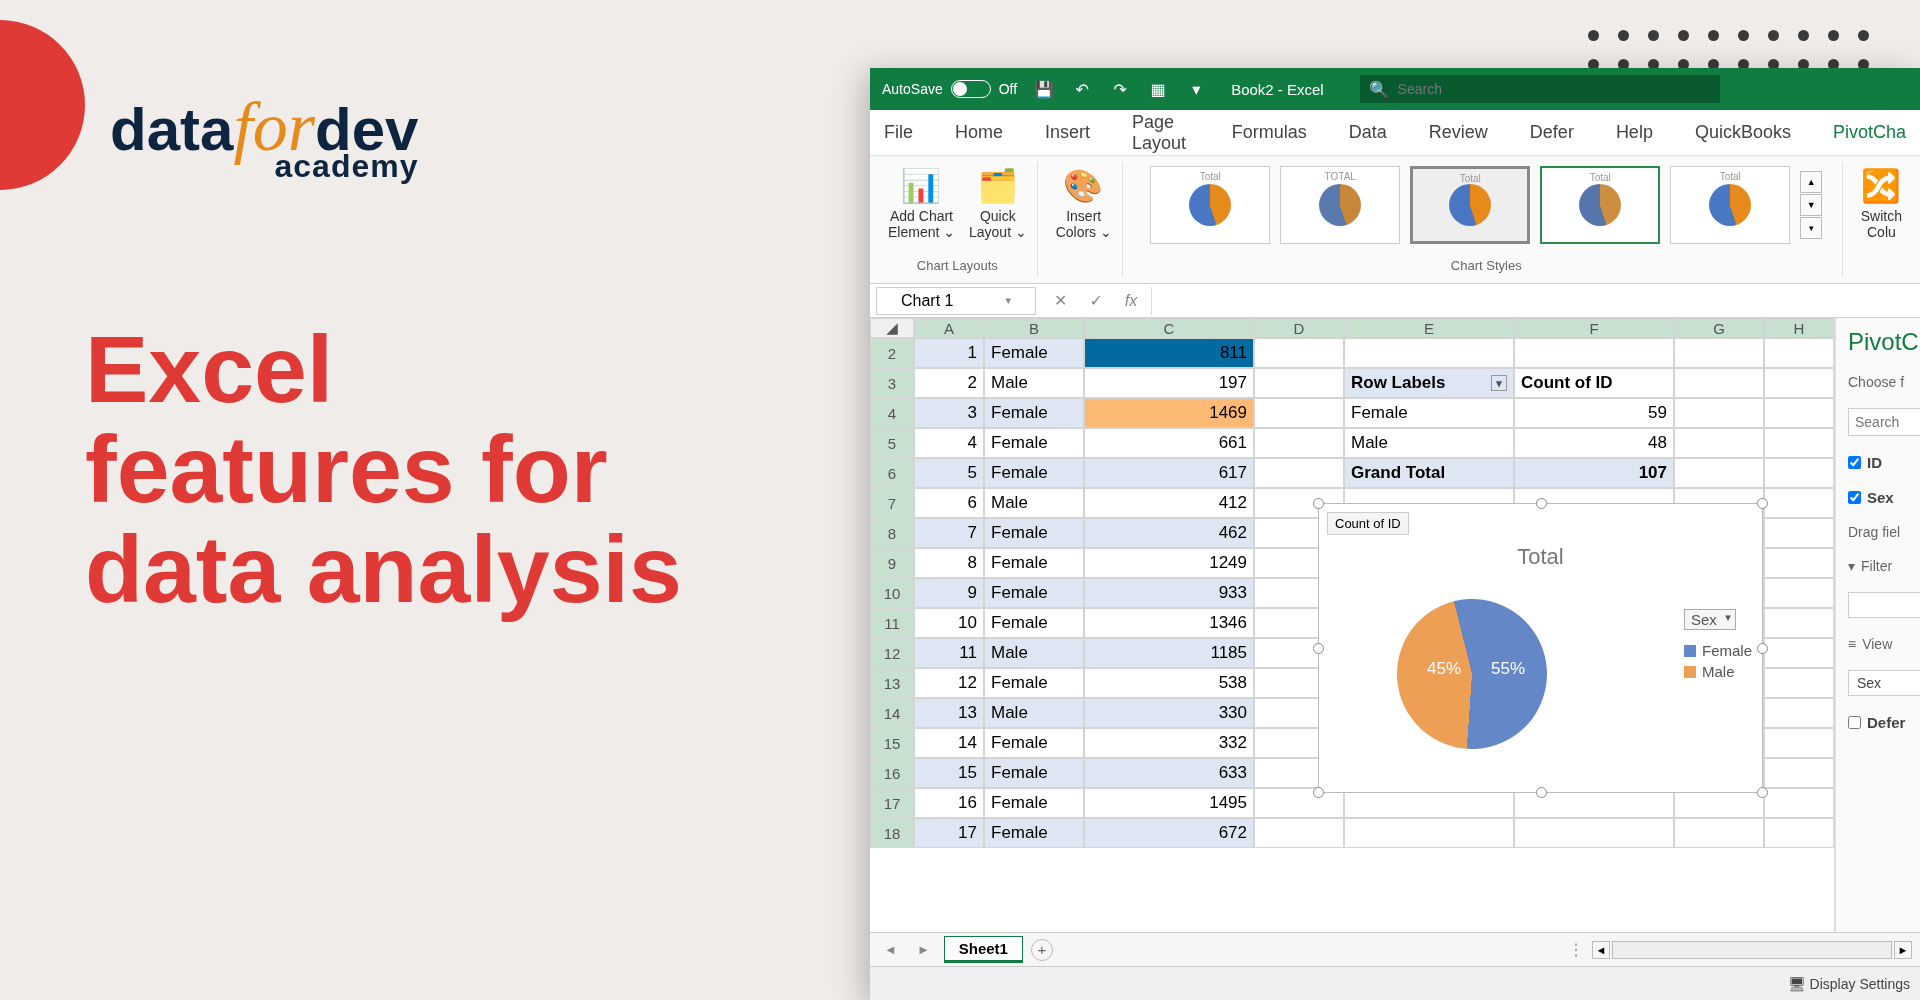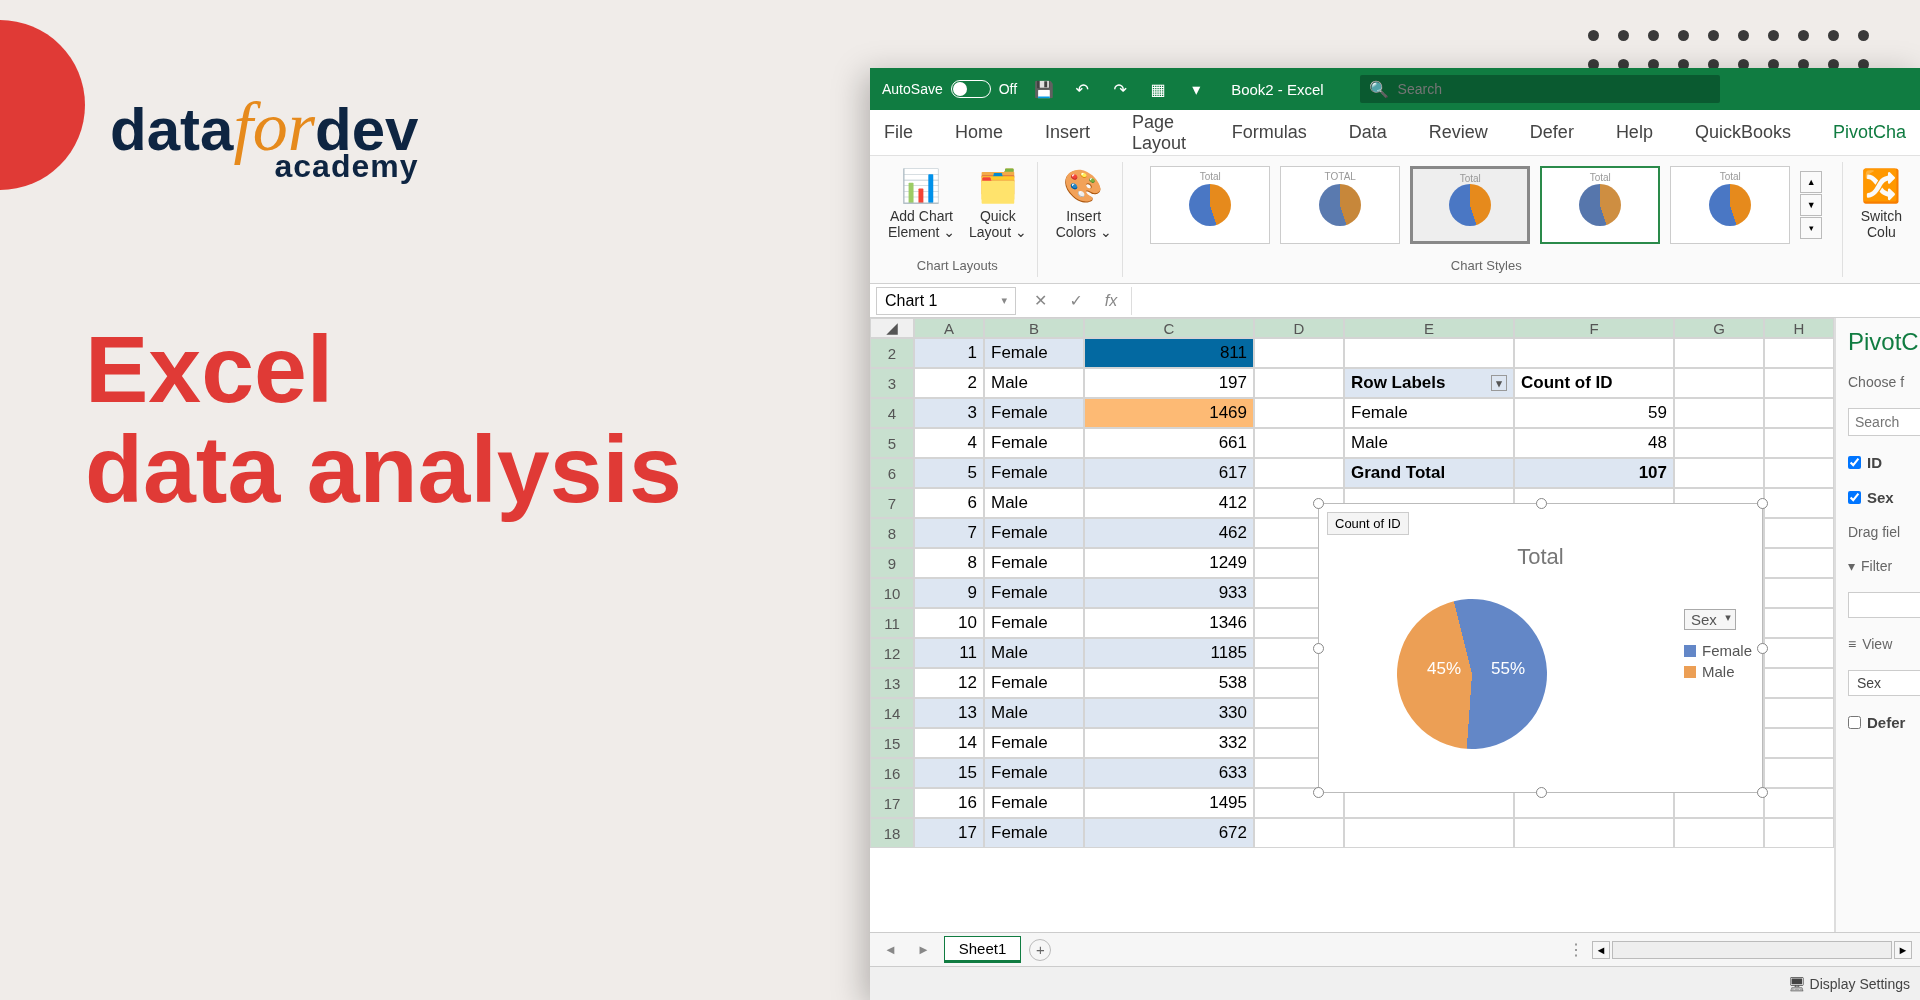--- a/index.html
+++ b/index.html
@@ -80,21 +80,21 @@
 .group-label { font-size:13px; color:#666; }
 .style-gallery { display:flex; gap:10px; align-items:center; }
 .style-thumb { width:120px; height:78px; border:1px solid #ccc; background:#fff; display:flex; align-items:center; justify-content:center; position:relative;}
 .style-thumb.sel { border:3px solid #888; background:#eee; }
 .style-thumb.hover { border:2px solid #2a8a4a; }
 .mini-pie { width:42px; height:42px; border-radius:50%; background: conic-gradient(#e68a1c 0 45%, #4a77c4 45% 100%); }
 .style-thumb .ttl { position:absolute; top:4px; font-size:10px; color:#999;}
 .style-arrows { width:22px; display:flex; flex-direction:column; gap:1px;}
 .style-arrows div { border:1px solid #bbb; font-size:9px; text-align:center; line-height:20px;}
 .namebox-row { height:34px; border-bottom:1px solid #d0d0d0; display:flex; align-items:center; }
-.namebox { width:140px; height:28px; border:1px solid #ccc; margin:0 4px 0 6px; display:flex; align-items:center; padding:0 8px; justify-content:space-between;}
+.namebox { width:160px; height:28px; border:1px solid #ccc; margin:0 4px 0 6px; display:flex; align-items:center; padding:0 24px; justify-content:space-between;}
 .fx-area { display:flex; align-items:center; gap:22px; padding:0 14px; color:#888;}
 .fx-input { border:none; border-left:1px solid #ddd; height:28px; padding:0 12px; flex:1; }
 .grid-area { flex:1; display:flex; overflow:hidden; }
 .sheet { flex:1; display:flex; flex-direction:column; position:relative;}
 .col-head, .row { display:flex; }
 .col-head div, .rowhead { background:#f0f0f0; border:0.5px solid #d4d4d4; display:flex; align-items:center; justify-content:center; font-size:15px; color:#555;}
 .col-head div.sel { background:#c8e0cf; }
 .rowhead { width:44px; height:30px; justify-content:center;}
 .rowhead.sel { background:#c8e0cf; }
 .cell { border:0.5px solid #d4d4d4; height:30px; display:flex; align-items:center; padding:0 6px; font-size:17px; }
@@ -121,21 +121,21 @@
 }
 .chart-pie::after { content:""; position:absolute; inset:0; border-radius:50%; }
 .pct1 { position:absolute; left:172px; top:155px; font-size:17px; color:#fff;}
 .pct2 { position:absolute; left:108px; top:155px; font-size:17px; color:#fff;}
 .legend { position:absolute; right:10px; top:105px; font-size:15px; color:#555;}
 .legend .sel { border:1px solid #aaa; padding:1px 18px 1px 6px; display:inline-block; margin-bottom:8px; background:#f6f6f6; position:relative;}
 .legend .sel::after { content:"▾"; position:absolute; right:4px; font-size:11px;}
 .legend div { display:flex; align-items:center; gap:6px; margin:4px 0;}
 .sw { width:12px; height:12px; }
 .tabs-bar { height:34px; border-top:1px solid #ccc; display:flex; align-items:center; padding:0 8px; gap:8px; background:#f6f6f6;}
-.sheet-tab { background:#fff; border:1.5px solid #107c41; border-bottom:3px solid #107c41; padding:3px 14px; font-weight:400; font-size:15px;}
+.sheet-tab { background:#fff; border:1.5px solid #107c41; border-bottom:3px solid #107c41; padding:3px 14px; font-weight:700; font-size:15px;}
 .tabnav { font-size:13px; color:#888; padding:0 6px;}
 .plus-tab { width:22px; height:22px; border:1px solid #bbb; border-radius:50%; display:flex; align-items:center; justify-content:center; font-size:15px; color:#666;}
 .hscroll { margin-left:auto; display:flex; align-items:center; gap:2px;}
 .hscroll div { border:1px solid #bbb; width:18px; height:18px; font-size:11px; display:flex; align-items:center; justify-content:center;}
 .hscroll .track { width:280px; background:#eee;}
 .statusbar { height:34px; background:#f0f0f0; border-top:1px solid #ccc; display:flex; align-items:center; justify-content:flex-end; padding:0 10px; gap:8px; font-size:14px; color:#444;}
 .pane {
   width:100px; border-left:1px solid #ddd; padding:10px 12px; font-size:15px; color:#444; background:#fafafa;
   display:flex; flex-direction:column; gap:18px;
 }
@@ -223,20 +223,21 @@
     <div class="dot"></div>
     <div class="dot"></div>
   </div>
 
 <div class="logo">
   <span>data</span><span class="for">for</span><span>dev</span>
   <span class="academy">academy</span>
 </div>
 <div class="headline">
   <div>Excel</div>
+  <div>features for</div>
   <div>data analysis</div>
 </div>
 
 <div class="excel">
   <div class="titlebar">
     <div class="autosave">
       <span>AutoSave</span>
       <span class="toggle">
           <span class="toggle-knob"></span>
         </span>

